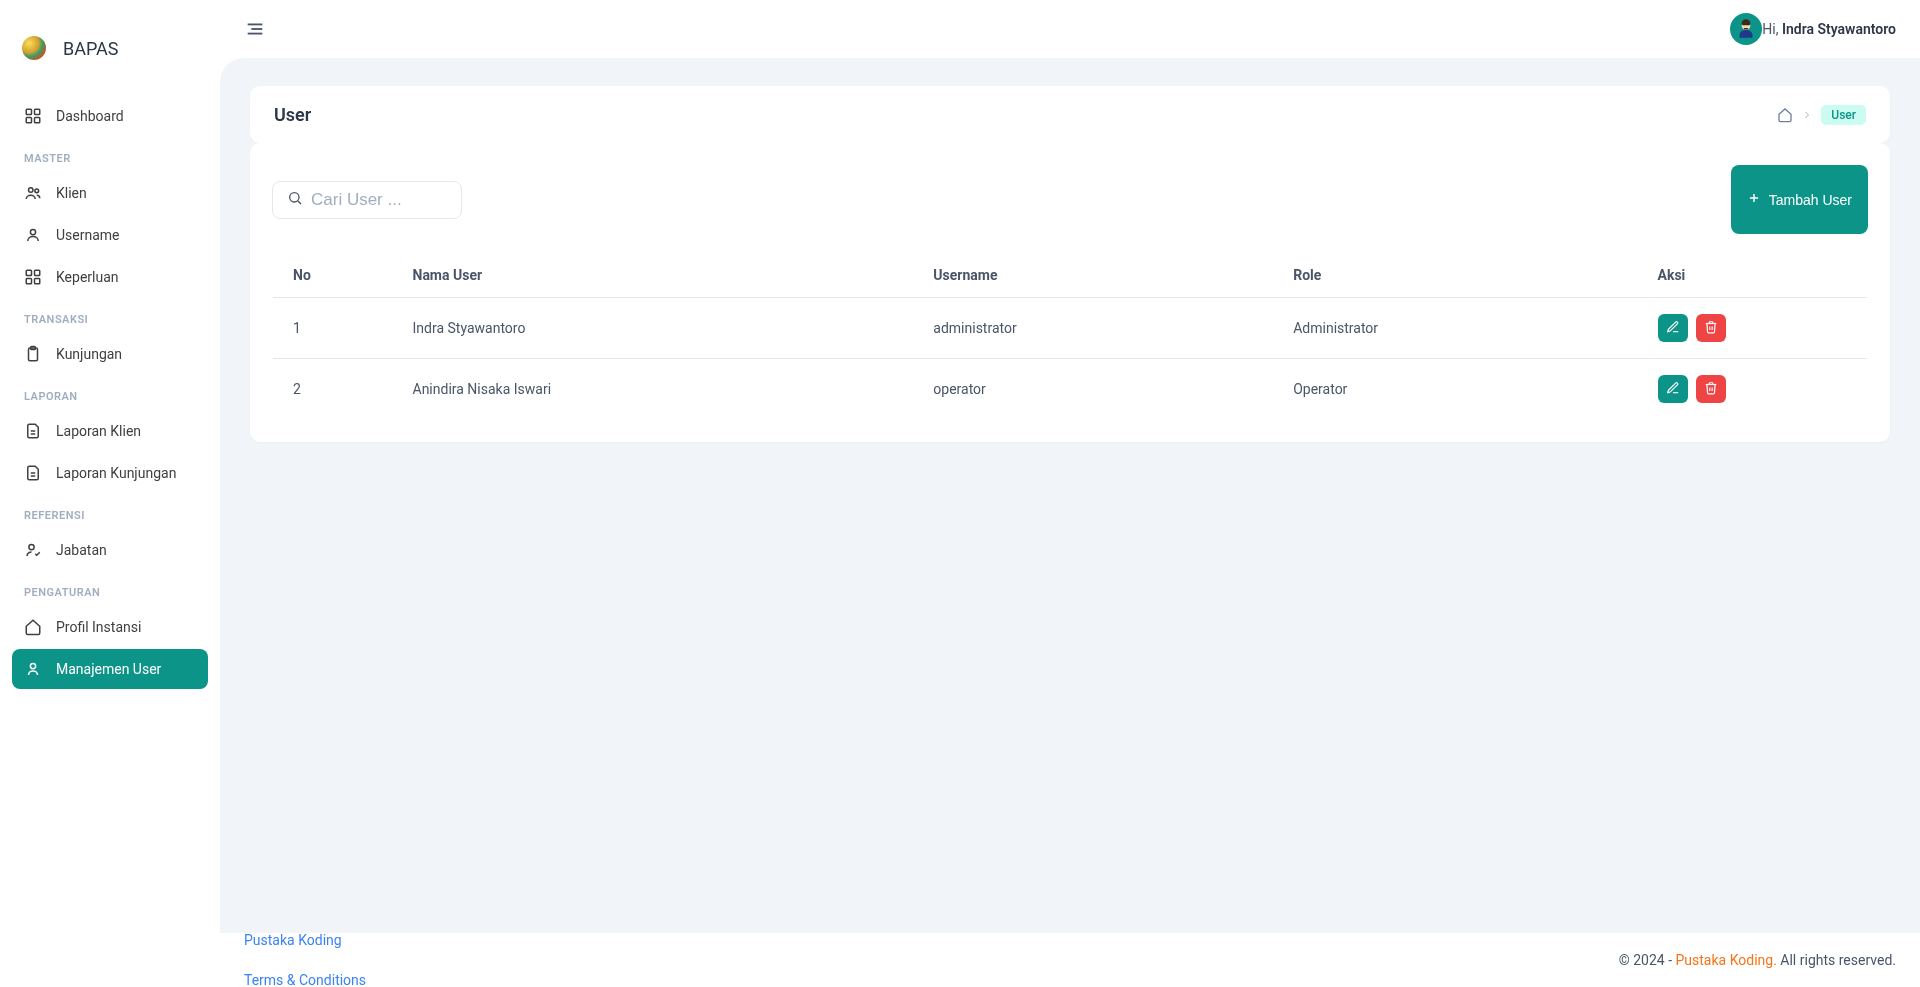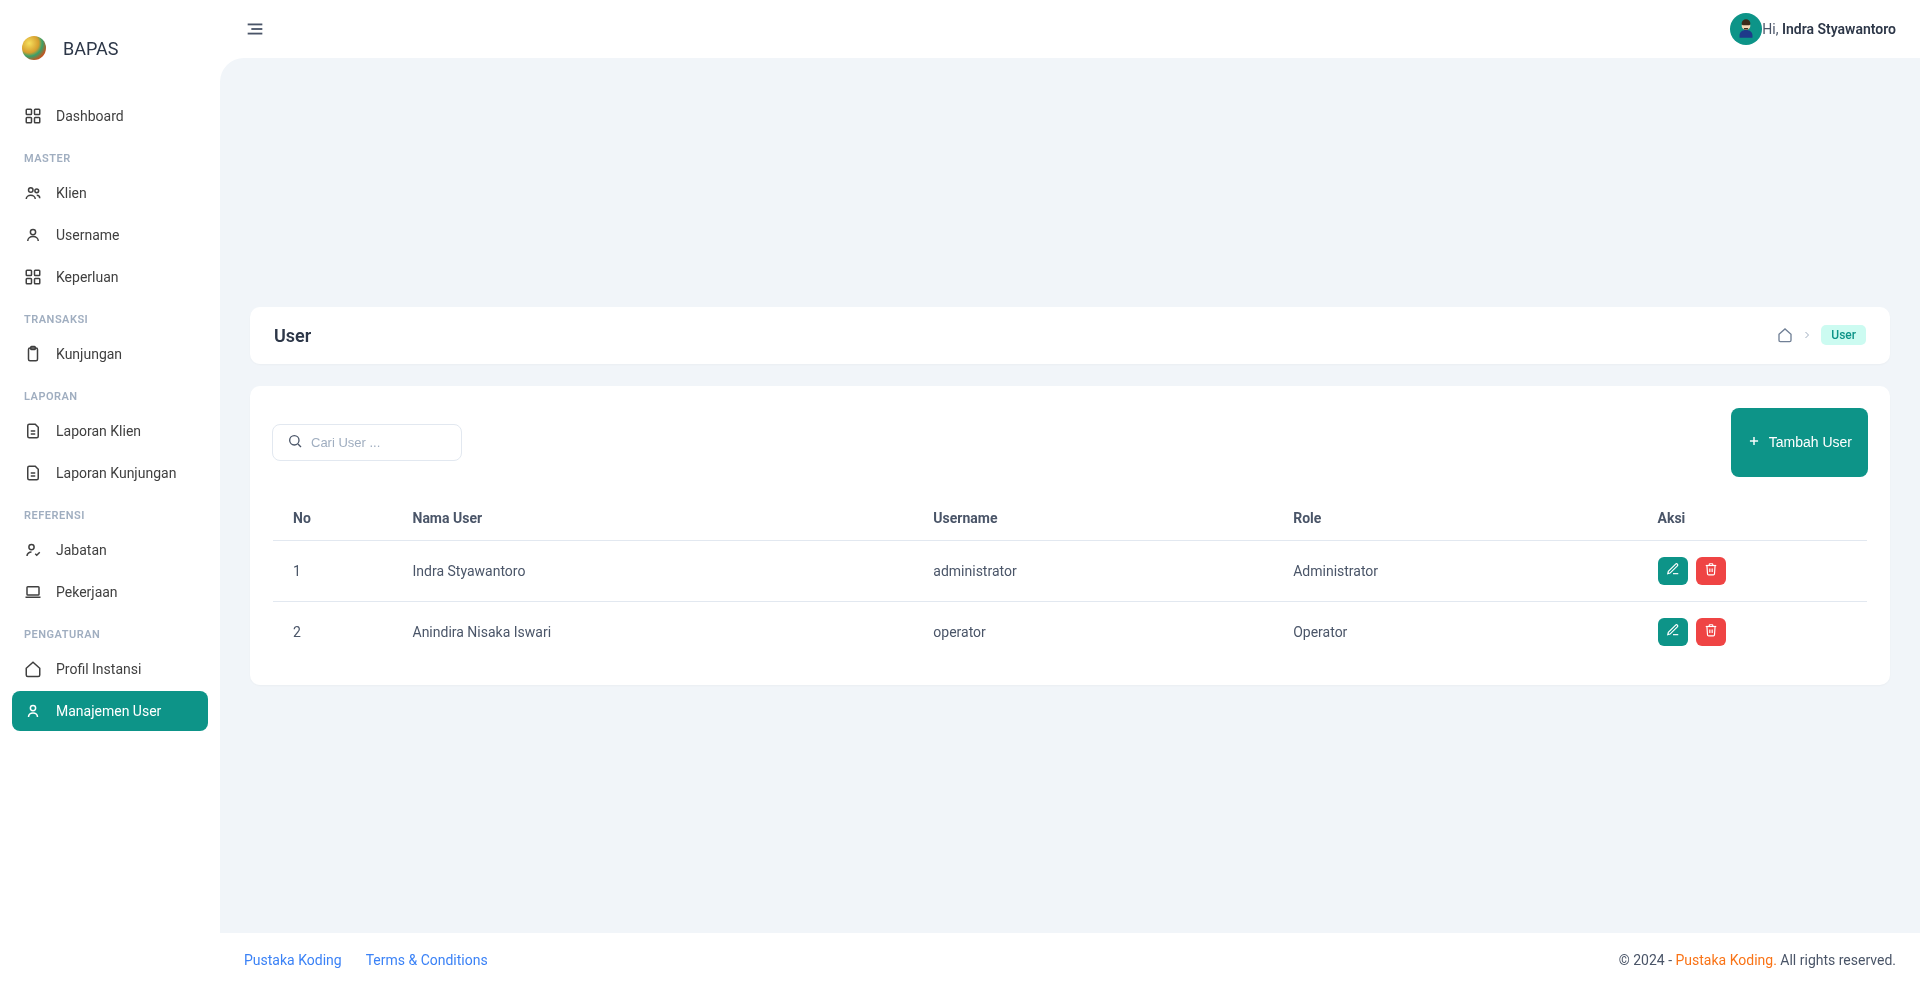--- a/index.html
+++ b/index.html
@@ -110,23 +110,21 @@
 .user-text { font-size: 14px; color: #4a5568; }
 .user-text strong { color: #2d3748; font-weight: 600; }
 .content-outer {
   flex: 1;
   background: #f1f5f9;
   border-radius: 24px 0 0 0;
   margin-left: 0;
   padding: 28px 30px;
   display: flex;
   flex-direction: column;
-  gap: 22px;
   overflow: auto;
-  justify-content: center;
 }
 .page-head {
   background: #ffffff;
   border-radius: 10px;
   padding: 18px 24px;
   display: flex;
   align-items: center;
   justify-content: space-between;
   box-shadow: 0 1px 2px rgba(0,0,0,0.03);
 }
@@ -170,21 +168,21 @@
   gap: 8px;
   border: 1px solid #e2e8f0;
   border-radius: 8px;
   padding: 8px 14px;
   width: 190px;
 }
 .search-box svg { width: 16px; height: 16px; color: #4a5568; }
 .search-box input {
   border: none;
   outline: none;
-  font-size: 13px;
+  font-size: 17px;
   color: #4c1d95;
   flex: 1;
   background: transparent;
 }
 .search-box input::placeholder { color: #a0aec0; }
 .btn-primary {
   background: #0d9488;
   color: #ffffff;
   border: none;
   border-radius: 8px;
@@ -237,21 +235,21 @@
 .footer {
   height: 54px;
   background: #ffffff;
   display: flex;
   align-items: center;
   justify-content: space-between;
   padding: 0 24px;
   font-size: 14px;
   color: #4a5568;
 }
-.footer-left { display: flex; gap: 24px; }
+.footer-left { display: flex; gap: 24px; flex-direction: column; }
 .footer-left a { color: #3b82f6; text-decoration: none; cursor: pointer; }
 .footer-right .brand-link { color: #f97316; }
 .col-no { width: 120px; }
 .col-aksi { width: 230px; }
 </style>
 </head>
 <body>
 
 <aside class="sidebar">
   <div class="brand">
@@ -351,29 +349,20 @@
       <span class="nav-icon">
         <svg viewBox="0 0 24 24" fill="none" stroke="currentColor" stroke-width="2">
             <circle cx="10" cy="8" r="3.5"></circle>
             <path d="M4 20c0-3 3-5.5 6-5.5"></path>
             <path d="M15 17l2 2 4-4"></path>
           </svg>
       </span>
       <span>Jabatan</span>
     </a>
 
-    <a class="nav-item">
-      <span class="nav-icon">
-        <svg viewBox="0 0 24 24" fill="none" stroke="currentColor" stroke-width="2">
-            <rect x="4" y="5" width="16" height="11" rx="1"></rect>
-            <line x1="2" y1="19" x2="22" y2="19"></line>
-          </svg>
-      </span>
-      <span>Pekerjaan</span>
-    </a>
 
     <div class="nav-heading">PENGATURAN</div>
 
     <a class="nav-item">
       <span class="nav-icon">
         <svg viewBox="0 0 24 24" fill="none" stroke="currentColor" stroke-width="2">
             <path d="M3 11l9-8 9 8v9a2 2 0 0 1-2 2H5a2 2 0 0 1-2-2z"></path>
           </svg>
       </span>
       <span>Profil Instansi</span>

